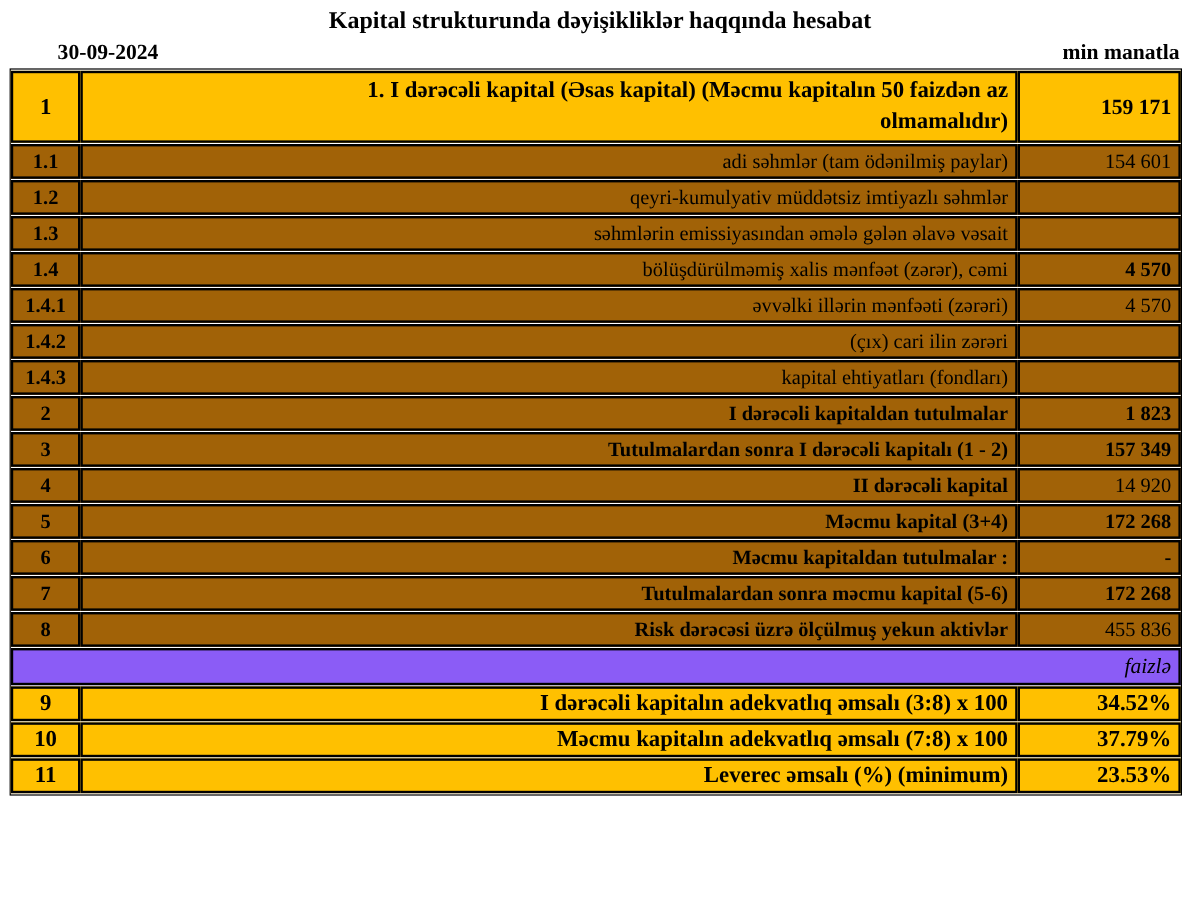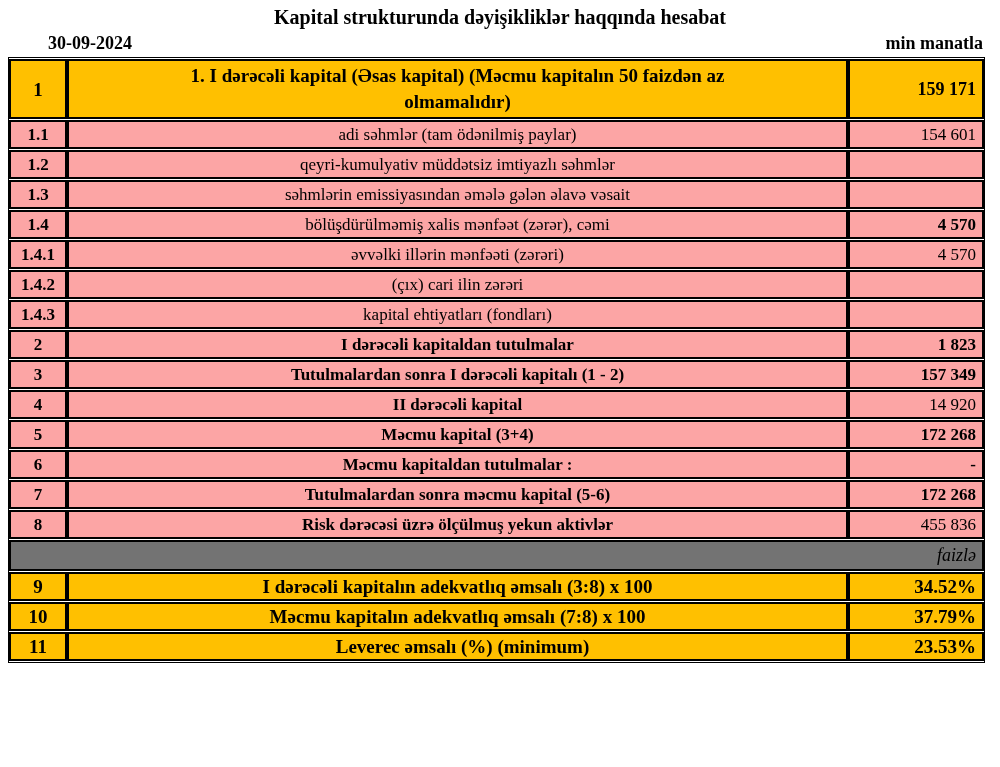--- a/index.html
+++ b/index.html
@@ -52,39 +52,39 @@
     height: 29px;
     vertical-align: middle;
   }
   td.num {
     width: 58px;
     text-align: center;
     font-weight: 700;
     padding: 2px 2px;
   }
   td.label {
-    text-align: center;
+    text-align: right;
     white-space: pre-line;
   }
   td.value {
     width: 136px;
     text-align: right;
   }
   td.b { font-weight: 700; }
   td.indent { padding-left: 16px; }
 
-  tr.peach td { background: #fca5a5; }
+  tr.peach td { background: #a16207; }
   tr.gold td  { background: #FFC000; }
   tr.gold td  { font-size: 19px; }
   tr.tall td  { height: 58px; }
   tr.tall td.label { font-size: 19px; line-height: 26px; }
   tr.tall td.value { font-size: 18px; }
 
   tr.note-row td.note {
-    background: #737373;
+    background: #8b5cf6;
     text-align: right;
     font-style: italic;
     font-size: 18px;
     height: 31px;
   }
 </style>
 </head>
 <body>
 
 <div class="page">

